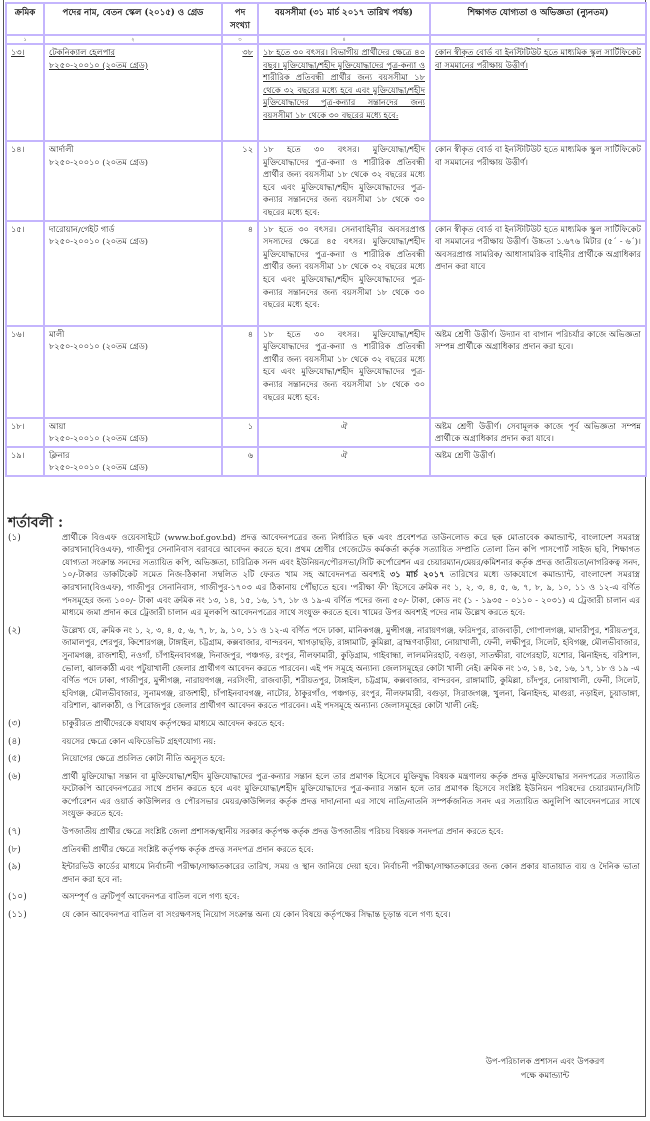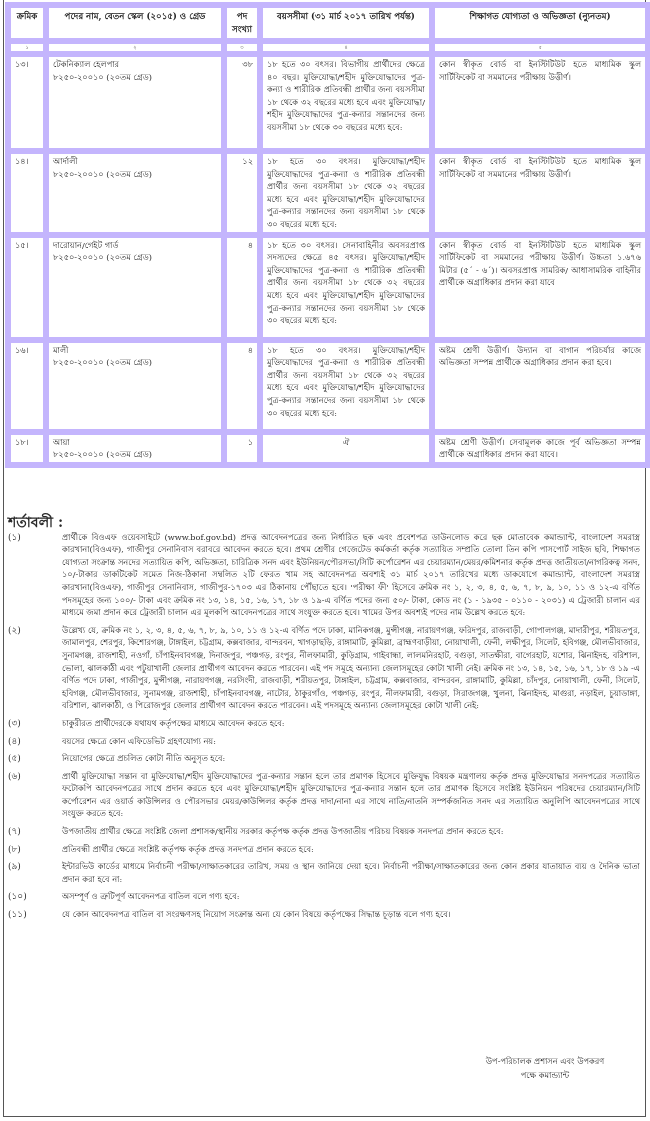--- a/index.html
+++ b/index.html
@@ -11,21 +11,21 @@
   .frame {
     position: absolute; left: 3px; top: 0; width: 643px; height: 1117px;
     border-left: 1.5px solid #555; border-right: 1.5px solid #555; border-bottom: 1.5px solid #555;
     box-sizing: border-box;
   }
   table.posts {
     position: absolute; left: 5px; top: 2px; width: 640px;
     border-collapse: collapse; table-layout: fixed;
   }
   table.posts td, table.posts th {
-    border: 6px solid #c4b5fd; vertical-align: top; padding: 1px 4px;
+    border: 2px solid #c4b5fd; vertical-align: top; padding: 1px 4px;
     font-weight: normal;
   }
   table.posts th {
     font-weight: bold; text-align: center; font-size: 8.6px; line-height: 13px; color: #222;
     padding: 2px 3px;
   }
   table.posts tr.idx td {
     font-size: 5px; line-height: 6px; text-align: center; padding: 0; height: 7px; color: #555;
   }
   td.c-serial { width: 38px; }
@@ -33,21 +33,21 @@
   td.c-age { text-align: justify; }
   td.c-edu { text-align: justify; }
   td.c-center { text-align: center; }
   .conditions {
     position: absolute; left: 8px; top: 516px; width: 634px;
   }
   .cond-title { font-weight: bold; font-size: 14px; margin-bottom: 2px; }
   .cond-item { display: flex; margin-bottom: 5px; }
   .cond-num { width: 54px; flex: none; padding-left: 0px; font-size: 9px; }
   .cond-text { flex: 1; text-align: justify; padding-right: 2px; }
-  .cond-text b { font-weight: normal; }
+  .cond-text b { font-weight: bold; }
   .signature {
     position: absolute; left: 460px; top: 1054px; width: 170px; text-align: center;
     line-height: 14px;
   }
 </style>
 </head>
 <body>
 
 <div class="frame"></div>
 
@@ -69,21 +69,21 @@
     </tr>
     <tr class="idx">
       <td>১</td>
       <td>২</td>
       <td>৩</td>
       <td>৪</td>
       <td>৫</td>
     </tr>
   </thead>
   <tbody id="rows">
-      <tr style="height: 97px;">
+      <tr style="height: 97px; text-decoration: underline;">
         <td class="c-serial"><span>১৩।</span></td>
         <td class="c-post">
           <div>টেকনিক্যাল হেলপার</div>
           <div>৮২৫০-২০০১০ (২০তম গ্রেড)</div>
         </td>
         <td class="c-count"><span>৩৮</span></td>
         <td class="c-age"><span>১৮ হতে ৩০ বৎসর। বিভাগীয় প্রার্থীদের ক্ষেত্রে ৪০ বছর। মুক্তিযোদ্ধা/শহীদ মুক্তিযোদ্ধাদের পুত্র-কন্যা ও শারীরিক প্রতিবন্ধী প্রার্থীর জন্য বয়সসীমা ১৮ থেকে ৩২ বছরের মধ্যে হবে এবং মুক্তিযোদ্ধা/শহীদ মুক্তিযোদ্ধাদের পুত্র-কন্যার সন্তানদের জন্য বয়সসীমা ১৮ থেকে ৩০ বছরের মধ্যে হবে:</span></td>
         <td class="c-edu"><span>কোন স্বীকৃত বোর্ড বা ইনস্টিটিউট হতে মাধ্যমিক স্কুল সার্টিফিকেট বা সমমানের পরীক্ষায় উত্তীর্ণ।</span></td>
       </tr>
       <tr style="height: 71px;">
@@ -118,20 +118,30 @@
       </tr>
       <tr style="height: 26px; margin-top: 28px;">
         <td class="c-serial"><span>১৮।</span></td>
         <td class="c-post">
           <div>আয়া</div>
           <div>৮২৫০-২০০১০ (২০তম গ্রেড)</div>
         </td>
         <td class="c-count"><span>১</span></td>
         <td class="c-age c-center"><span>ঐ</span></td>
         <td class="c-edu"><span>অষ্টম শ্রেণী উত্তীর্ণ। সেবামূলক কাজে পূর্ব অভিজ্ঞতা সম্পন্ন প্রার্থীকে অগ্রাধিকার প্রদান করা যাবে।</span></td>
+      </tr>
+      <tr style="height: 26px;">
+        <td class="c-serial"><span>১৯।</span></td>
+        <td class="c-post">
+          <div>ক্লিনার</div>
+          <div>৮২৫০-২০০১০ (২০তম গ্রেড)</div>
+        </td>
+        <td class="c-count"><span>৬</span></td>
+        <td class="c-age c-center"><span>ঐ</span></td>
+        <td class="c-edu"><span>অষ্টম শ্রেণী উত্তীর্ণ।</span></td>
       </tr>
     </tbody>
 </table>
 
 <div class="conditions">
   <div class="cond-title">শর্তাবলী :</div>
   <div class="cond-item">
     <div class="cond-num">(১)</div>
     <div class="cond-text"><span>প্রার্থীকে বিওএফ ওয়েবসাইটে (www.bof.gov.bd) প্রদত্ত আবেদনপত্রের জন্য নির্ধারিত ছক এবং প্রবেশপত্র ডাউনলোড করে ছক মোতাবেক কমান্ড্যান্ট, বাংলাদেশ সমরাস্ত্র কারখানা(বিওএফ), গাজীপুর সেনানিবাস বরাবরে আবেদন করতে হবে। প্রথম শ্রেণীর গেজেটেড কর্মকর্তা কর্তৃক সত্যায়িত সম্প্রতি তোলা তিন কপি পাসপোর্ট সাইজ ছবি, শিক্ষাগত যোগ্যতা সংক্রান্ত সনদের সত্যায়িত কপি, অভিজ্ঞতা, চারিত্রিক সনদ এবং ইউনিয়ন/পৌরসভা/সিটি কর্পোরেশন এর চেয়ারম্যান/মেয়র/কমিশনার কর্তৃক প্রদত্ত জাতীয়তা/নাগরিকত্ব সনদ, ১০/-টাকার ডাকটিকেট সমেত নিজ-ঠিকানা সম্বলিত ২টি ফেরত খাম সহ আবেদনপত্র অবশ্যই </span><b>৩১ মার্চ ২০১৭</b><span> তারিখের মধ্যে ডাকযোগে কমান্ড্যান্ট, বাংলাদেশ সমরাস্ত্র কারখানা(বিওএফ), গাজীপুর সেনানিবাস, গাজীপুর-১৭০৩ এর ঠিকানায় পৌঁছাতে হবে। 'পরীক্ষা ফী' হিসেবে ক্রমিক নং ১, ২, ৩, ৪, ৫, ৬, ৭, ৮, ৯, ১০, ১১ ও ১২-এ বর্ণিত পদসমূহের জন্য ১০০/- টাকা এবং ক্রমিক নং ১৩, ১৪, ১৫, ১৬, ১৭, ১৮ ও ১৯-এ বর্ণিত পদের জন্য ৫০/- টাকা, কোড নং (১ - ১৯৩৫ - ০১১০ - ২০৩১) এ ট্রেজারী চালান এর মাধ্যমে জমা প্রদান করে ট্রেজারী চালান এর মূলকপি আবেদনপত্রের সাথে সংযুক্ত করতে হবে। খামের উপর অবশ্যই পদের নাম উল্লেখ করতে হবে:</span></div>
   </div>

